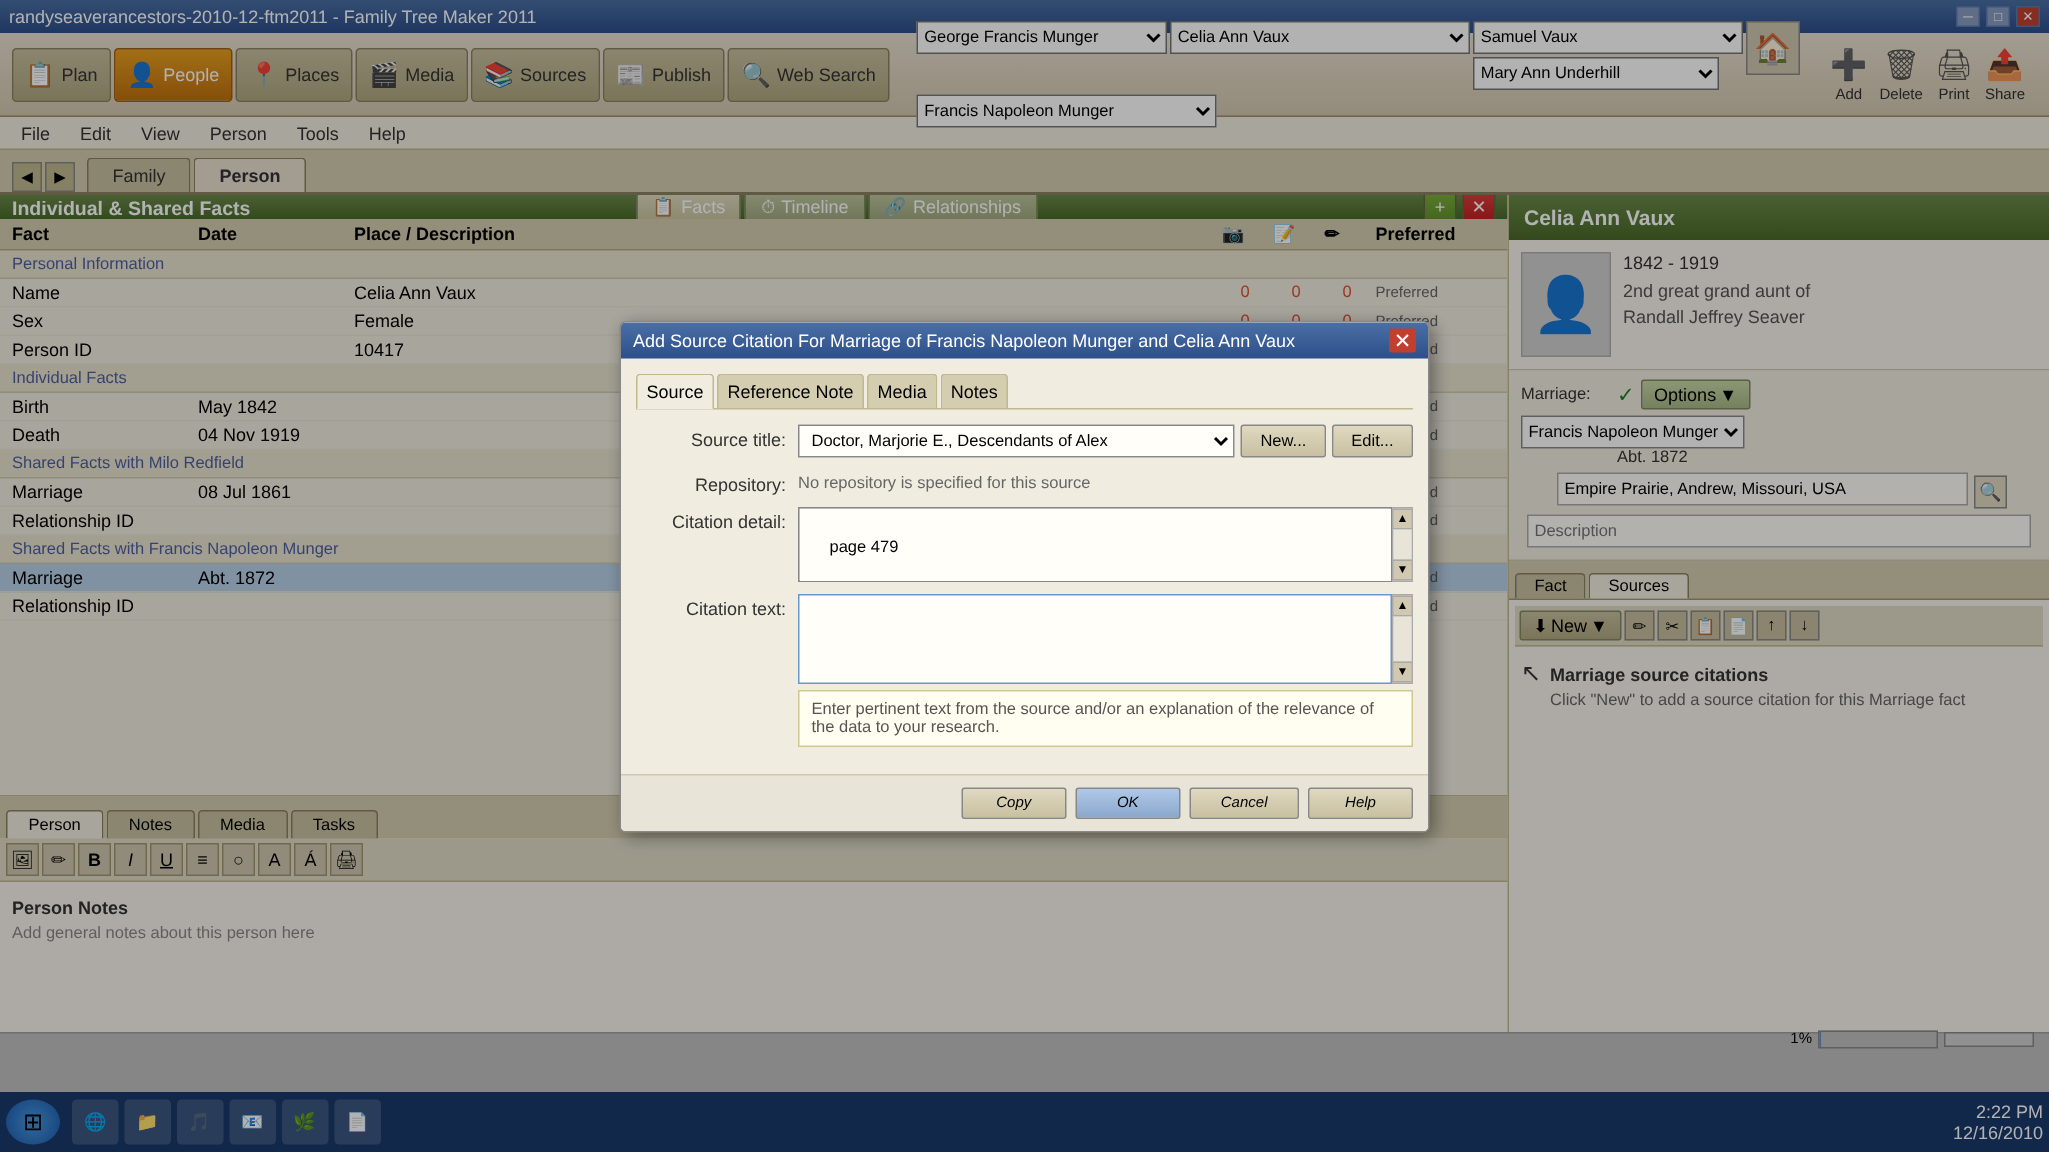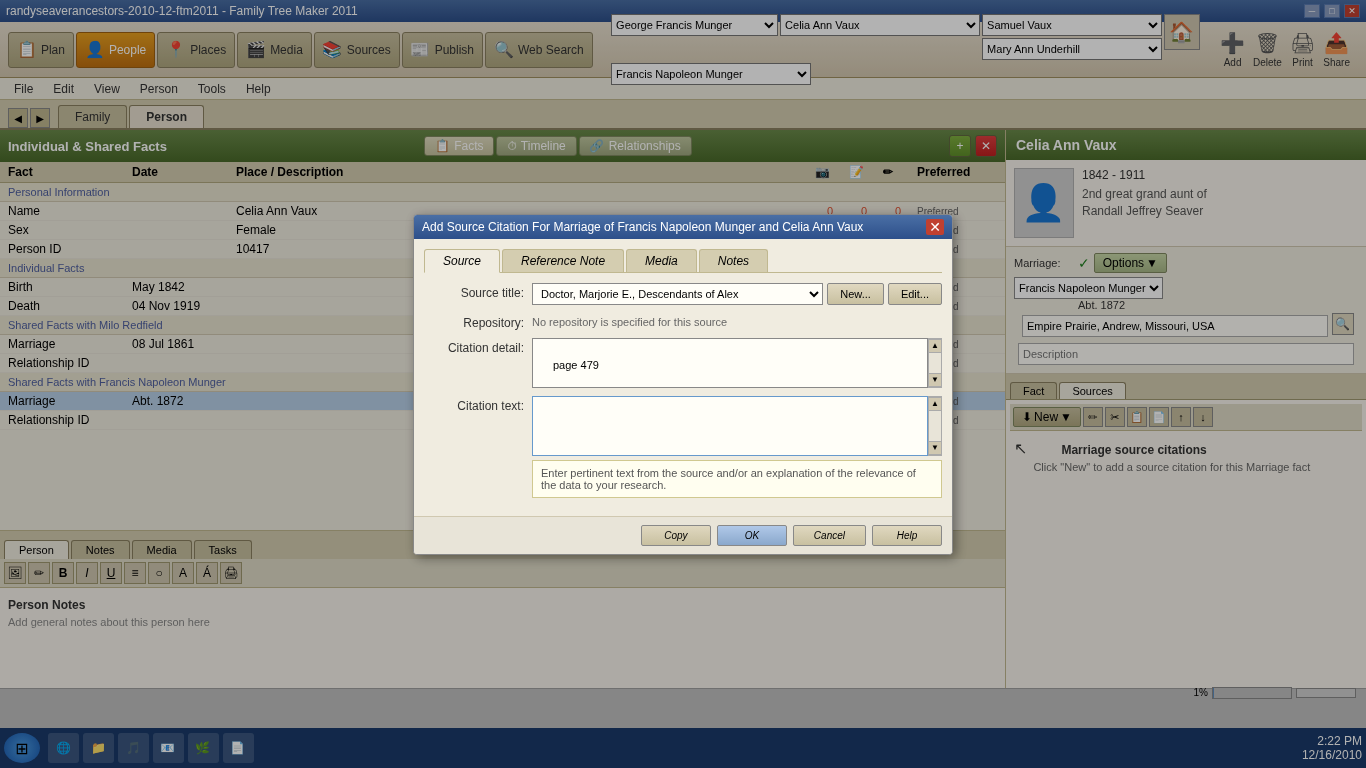--- a/index.html
+++ b/index.html
@@ -27,21 +27,21 @@
     .tab-btn { padding: 4px 16px; cursor: pointer; border: 1px solid #8a8060; border-bottom: none; border-radius: 3px 3px 0 0; background: #c8c0a0; color: #333; font-size: 12px; }
     .tab-btn.active { background: #e8e0d0; font-weight: bold; }
 
     
     #main-layout { display: flex; height: calc(768px - 22px - 56px - 22px - 30px - 40px); }
 
     
     #left-panel { flex: 1; background: #f0ece0; border-right: 1px solid #c0b890; overflow: hidden; display: flex; flex-direction: column; }
 
     
-    #facts-header { background: linear-gradient(to bottom, #6a8a4a, #4a6a2a); color: white; padding: 4px 8px; display: flex; align-items: center; justify-content: space-between; height: 32px; }
+    #facts-header { background: linear-gradient(to bottom, #6a8a4a, #4a6a2a); color: white; padding: 4px 8px; display: flex; align-items: center; justify-content: space-between; height: 16px; }
     #facts-header-left { font-size: 13px; font-weight: bold; }
     #facts-tabs { display: flex; gap: 2px; align-items: center; }
     .facts-tab { background: linear-gradient(to bottom, #c0c8a0, #a0a880); border: 1px solid #808860; padding: 2px 10px; cursor: pointer; font-size: 11px; border-radius: 3px; display: flex; align-items: center; gap: 4px; }
     .facts-tab.active { background: linear-gradient(to bottom, #e0dcc0, #c8c4a0); }
     #facts-header-controls { display: flex; gap: 4px; align-items: center; }
     .ctrl-btn { width: 22px; height: 22px; display: flex; align-items: center; justify-content: center; cursor: pointer; border-radius: 3px; border: 1px solid #606840; }
     .ctrl-btn.green { background: linear-gradient(to bottom, #80b040, #60902a); color: white; }
     .ctrl-btn.red { background: linear-gradient(to bottom, #e04040, #c02020); color: white; }
 
     
@@ -84,42 +84,42 @@
 
     
     #fact-source-tabs { display: flex; background: #d4cdb0; height: 26px; align-items: flex-end; padding-left: 4px; gap: 2px; border-bottom: 1px solid #a09870; }
     .fs-tab { padding: 2px 12px; cursor: pointer; border: 1px solid #8a8060; border-bottom: none; border-radius: 3px 3px 0 0; background: #c8c0a0; font-size: 11px; }
     .fs-tab.active { background: #f0ece0; }
 
     #sources-section { flex: 1; background: #f8f4ec; padding: 4px; overflow: hidden; }
     #sources-toolbar { display: flex; gap: 2px; padding: 3px; background: #e0dcc8; border-bottom: 1px solid #c0b890; align-items: center; margin-bottom: 4px; }
     .sources-btn { background: linear-gradient(to bottom, #c8c0a0, #b0a880); border: 1px solid #808860; padding: 2px 8px; cursor: pointer; font-size: 11px; display: flex; align-items: center; gap: 2px; border-radius: 2px; }
     .sources-icon { width: 20px; height: 20px; background: #c8bfa0; border: 1px solid #888; display: flex; align-items: center; justify-content: center; font-size: 11px; cursor: pointer; }
-    #sources-title { font-size: 12px; font-weight: bold; color: #333; padding: 4px 0; margin-left: 28px; }
+    #sources-title { font-size: 12px; font-weight: bold; color: #333; padding: 4px 0; }
     #sources-hint { font-size: 11px; color: #666; }
     #cursor-icon { color: #333; font-size: 16px; }
 
     
     #toolbar-right { display: flex; gap: 8px; align-items: center; padding: 0 8px; }
     .toolbar-right-btn { display: flex; flex-direction: column; align-items: center; gap: 2px; cursor: pointer; }
     .toolbar-right-btn .icon { font-size: 20px; color: #555; }
     .toolbar-right-btn .label { font-size: 10px; color: #333; }
     #taskbar { background: #1a3a6a; height: 40px; display: flex; align-items: center; padding: 0 4px; gap: 4px; position: fixed; bottom: 0; width: 1366px; }
     .taskbar-item { background: rgba(255,255,255,0.15); padding: 3px 8px; border-radius: 3px; color: white; cursor: pointer; display: flex; align-items: center; gap: 4px; font-size: 11px; height: 30px; }
     .taskbar-start { width: 36px; height: 30px; background: radial-gradient(circle, #4a9ae0, #1a5ab0); border-radius: 50%; display: flex; align-items: center; justify-content: center; cursor: pointer; margin-right: 4px; font-size: 16px; }
     #clock { color: white; font-size: 11px; text-align: right; margin-left: auto; }
 
     
     #modal-overlay { position: fixed; top: 0; left: 0; width: 100%; height: 100%; background: rgba(0,0,0,0.3); display: flex; align-items: center; justify-content: center; z-index: 100; }
     #modal { background: #f0ece0; border: 1px solid #888; box-shadow: 3px 3px 12px rgba(0,0,0,0.4); width: 540px; border-radius: 4px; overflow: hidden; }
     #modal-title-bar { background: linear-gradient(to bottom, #4a6fa5, #2d4f8a); color: white; padding: 4px 8px; display: flex; align-items: center; justify-content: space-between; font-size: 12px; }
     #modal-close { color: white; cursor: pointer; font-size: 14px; width: 18px; height: 16px; background: #c04030; display: flex; align-items: center; justify-content: center; border-radius: 2px; }
     #modal-body { padding: 10px; }
     #modal-tabs { display: flex; border-bottom: 1px solid #c0b890; margin-bottom: 10px; }
-    .modal-tab { padding: 4px 18px; cursor: pointer; border: 1px solid #c0b890; border-bottom: none; border-radius: 3px 3px 0 0; background: #d4cdb0; font-size: 12px; margin-right: 2px; font-style: italic; }
+    .modal-tab { padding: 4px 6px; cursor: pointer; border: 1px solid #c0b890; border-bottom: none; border-radius: 3px 3px 0 0; background: #d4cdb0; font-size: 12px; margin-right: 2px; }
     .modal-tab.active { background: #f0ece0; border-bottom: 1px solid #f0ece0; margin-bottom: -1px; }
     .modal-field { display: flex; align-items: flex-start; margin-bottom: 8px; gap: 8px; }
     .modal-label { width: 100px; font-size: 12px; color: #333; padding-top: 3px; text-align: right; }
     .modal-input-row { flex: 1; display: flex; gap: 4px; align-items: center; }
     .modal-input { flex: 1; height: 22px; border: 1px solid #888; font-size: 11px; background: #fffef8; padding: 2px 4px; }
     .modal-btn { background: linear-gradient(to bottom, #e0d8c0, #c8c0a0); border: 1px solid #888; padding: 2px 12px; cursor: pointer; font-size: 11px; height: 22px; border-radius: 2px; }
     .modal-static { font-size: 11px; color: #666; padding-top: 3px; }
     .modal-textarea { width: 100%; height: 70px; border: 1px solid #888; font-size: 11px; background: #fffef8; padding: 20px; resize: none; }
     .textarea-wrapper { flex: 1; position: relative; }
     .textarea-scrollbar { width: 14px; background: #e0dcc8; border: 1px solid #aaa; display: flex; flex-direction: column; align-items: center; }
@@ -186,21 +186,21 @@
         <select style="width:167px; height:22px; font-size:11px;">
           <option>George Francis Munger</option>
         </select>
         <select style="width:200px; height:22px; font-size:11px;">
           <option>Celia Ann Vaux</option>
         </select>
         <div style="display:flex; flex-direction:column; gap:2px;">
           <select style="width:180px; height:22px; font-size:11px;">
             <option>Samuel Vaux</option>
           </select>
-          <select style="width:180px; height:22px; font-size:11px;">
+          <select style="width:164px; height:22px; font-size:11px;">
             <option>Mary Ann Underhill</option>
           </select>
         </div>
         <div style="width:36px; height:36px; background:#d0c8b0; border:1px solid #888; display:flex; align-items:center; justify-content:center; font-size:20px; cursor:pointer;">🏠</div>
       </div>
       <select style="width:200px; height:22px; font-size:11px;">
         <option>Francis Napoleon Munger</option>
       </select>
     </div>
     <div id="toolbar-right" style="margin-left:8px;">
@@ -400,42 +400,42 @@
         <div id="notes-hint">Add general notes about this person here</div>
       </div>
     </div>
   </div>
 
   <div id="right-panel">
     <div id="right-header">Celia Ann Vaux</div>
     <div id="person-info">
       <div id="person-silhouette">👤</div>
       <div id="person-details">
-        <div id="person-years">1842 - 1911</div>
+        <div id="person-years">1842 - 1919</div>
         <div id="person-rel">
           <span>2nd great grand aunt of</span><br>
           <span>Randall Jeffrey Seaver</span>
         </div>
       </div>
     </div>
 
     <div id="marriage-section">
       <div class="marriage-row">
         <span class="marriage-label">Marriage:</span>
         <span class="check-mark">✓</span>
         <div class="options-btn">
           <span>Options</span>
           <span>▼</span>
         </div>
       </div>
       <select class="marriage-dropdown">
         <option>Francis Napoleon Munger</option>
       </select>
       <div class="marriage-data">Abt. 1872</div>
-      <div style="display:flex; align-items:flex-start; margin:2px 4px;">
+      <div style="display:flex; align-items:flex-end; margin:2px 20px;">
         <input type="text" class="marriage-input" value="Empire Prairie, Andrew, Missouri, USA" style="flex: 1 1 0%;">
         <div class="right-search-btn">🔍</div>
       </div>
       <input type="text" class="marriage-input" placeholder="Description" style="">
     </div>
 
     <div id="fact-source-tabs">
       <div class="fs-tab">Fact</div>
       <div class="fs-tab active">Sources</div>
     </div>

